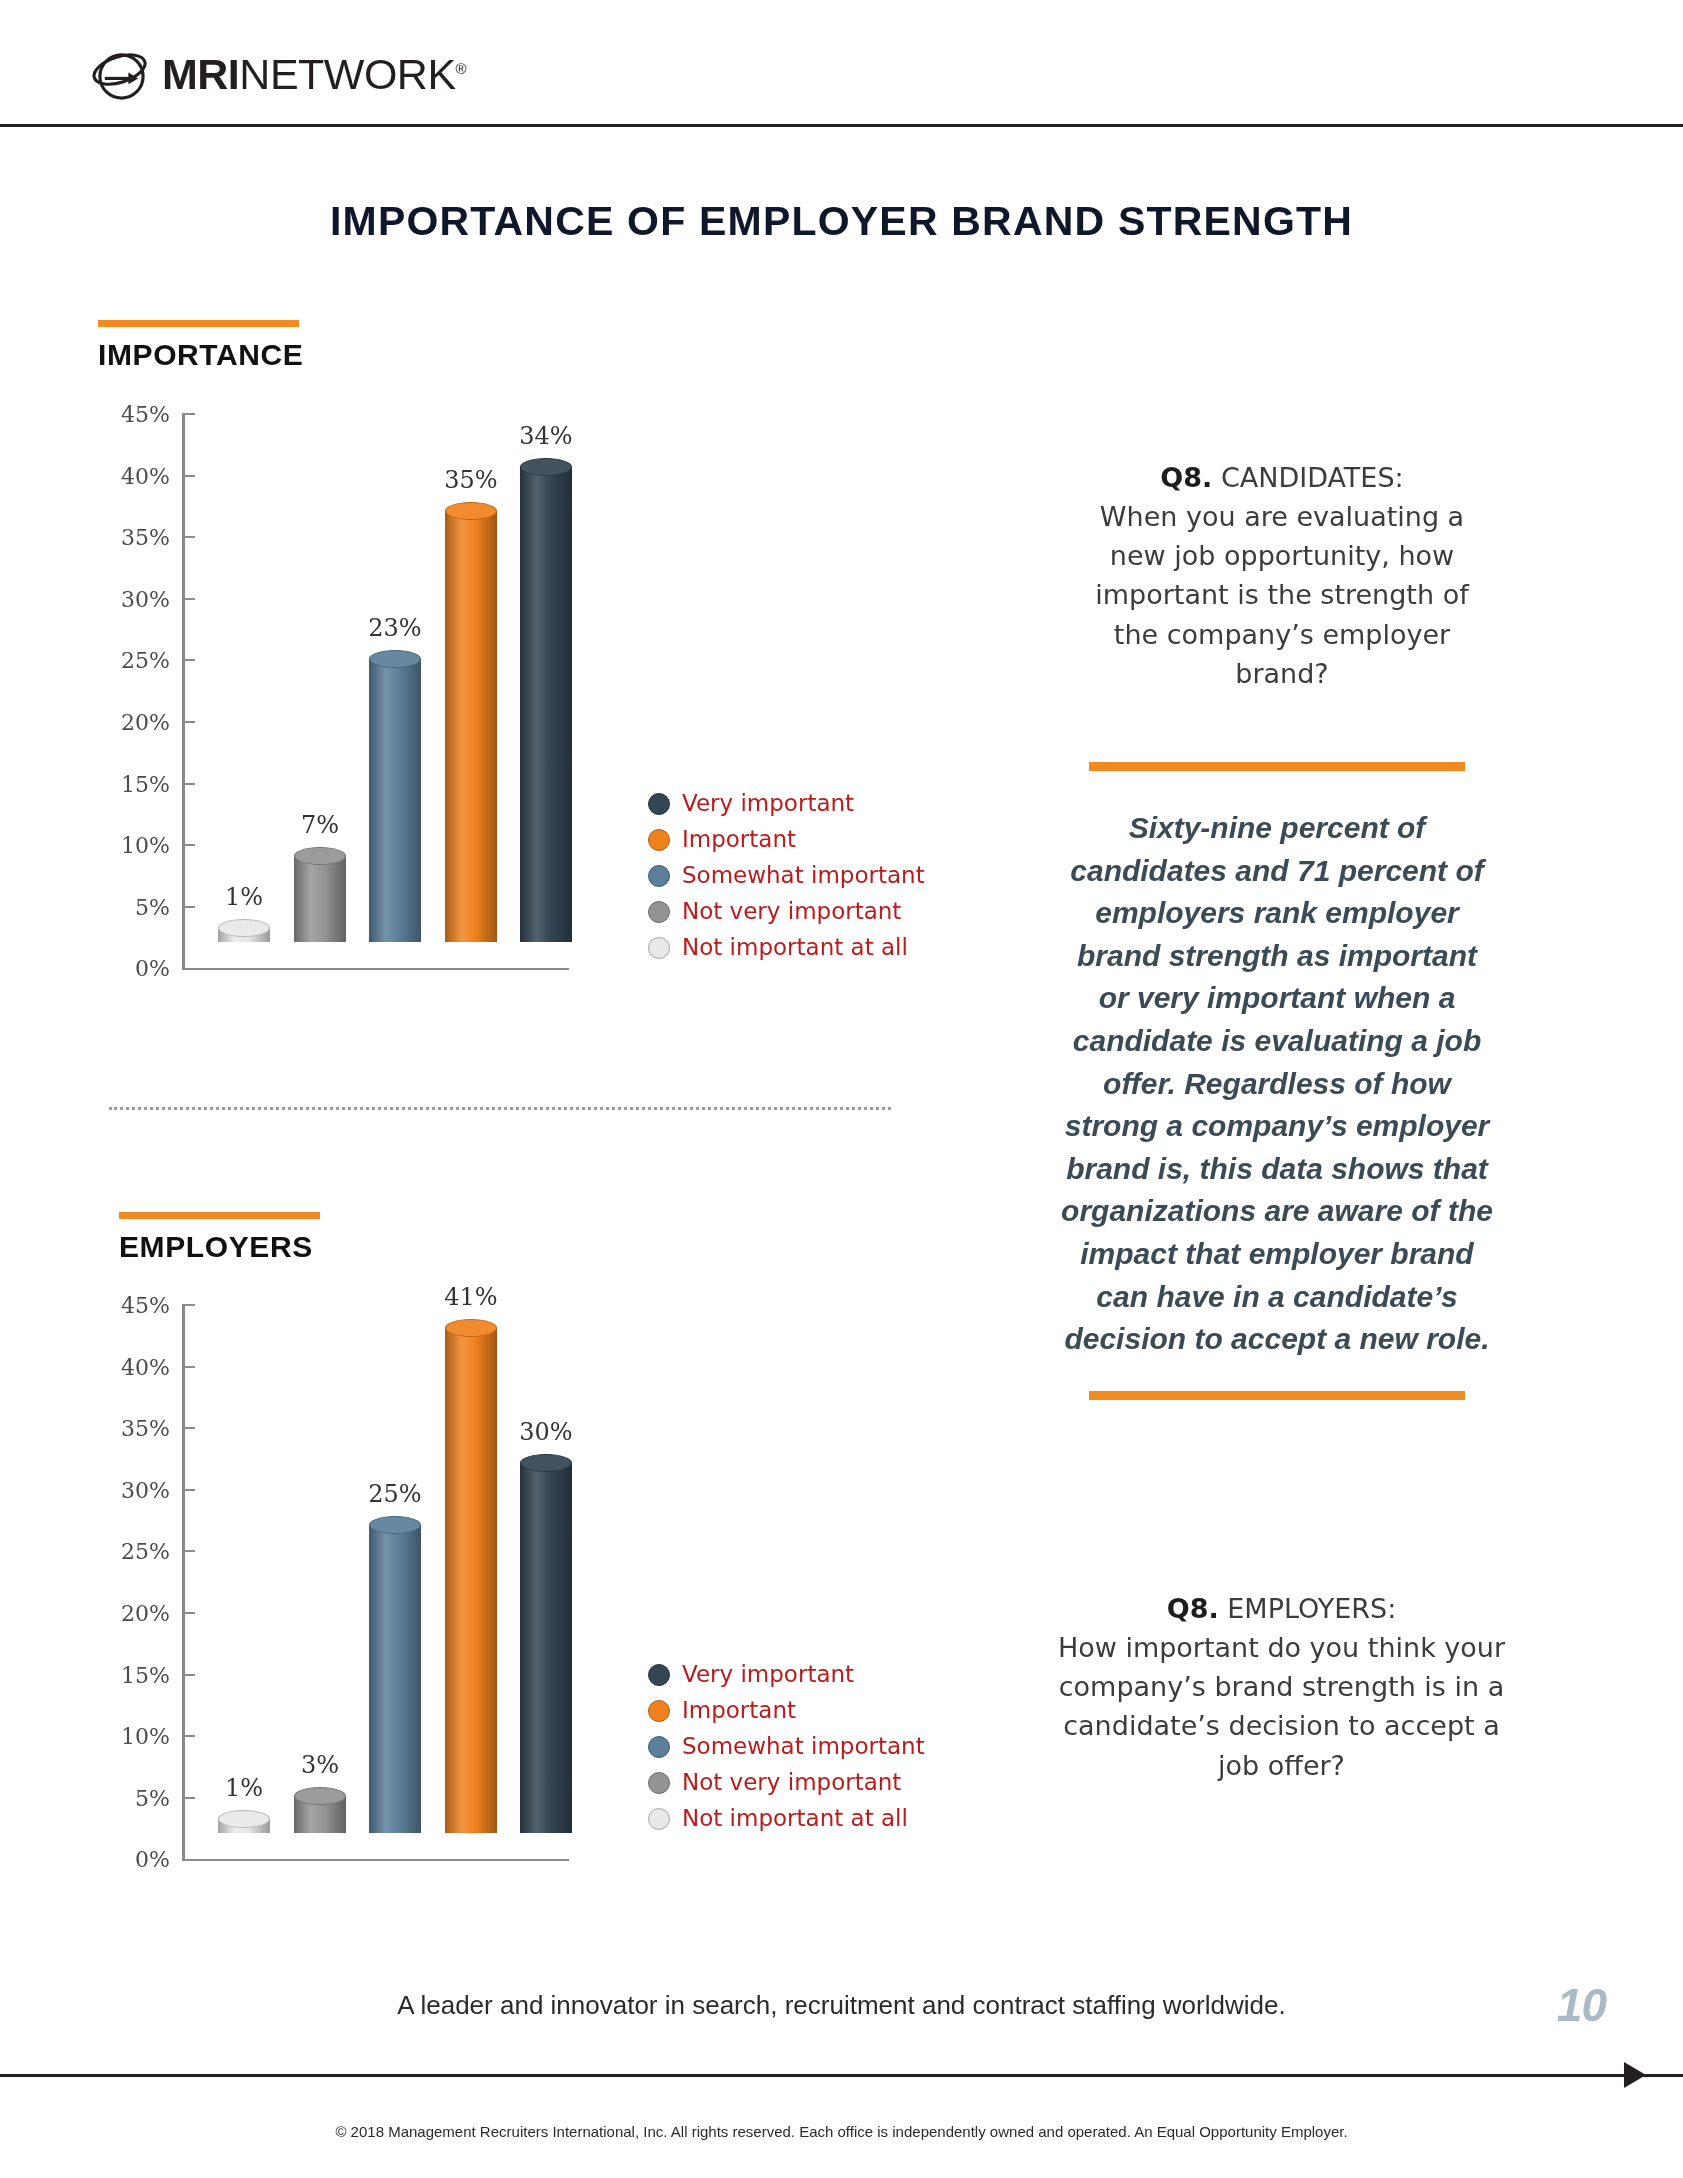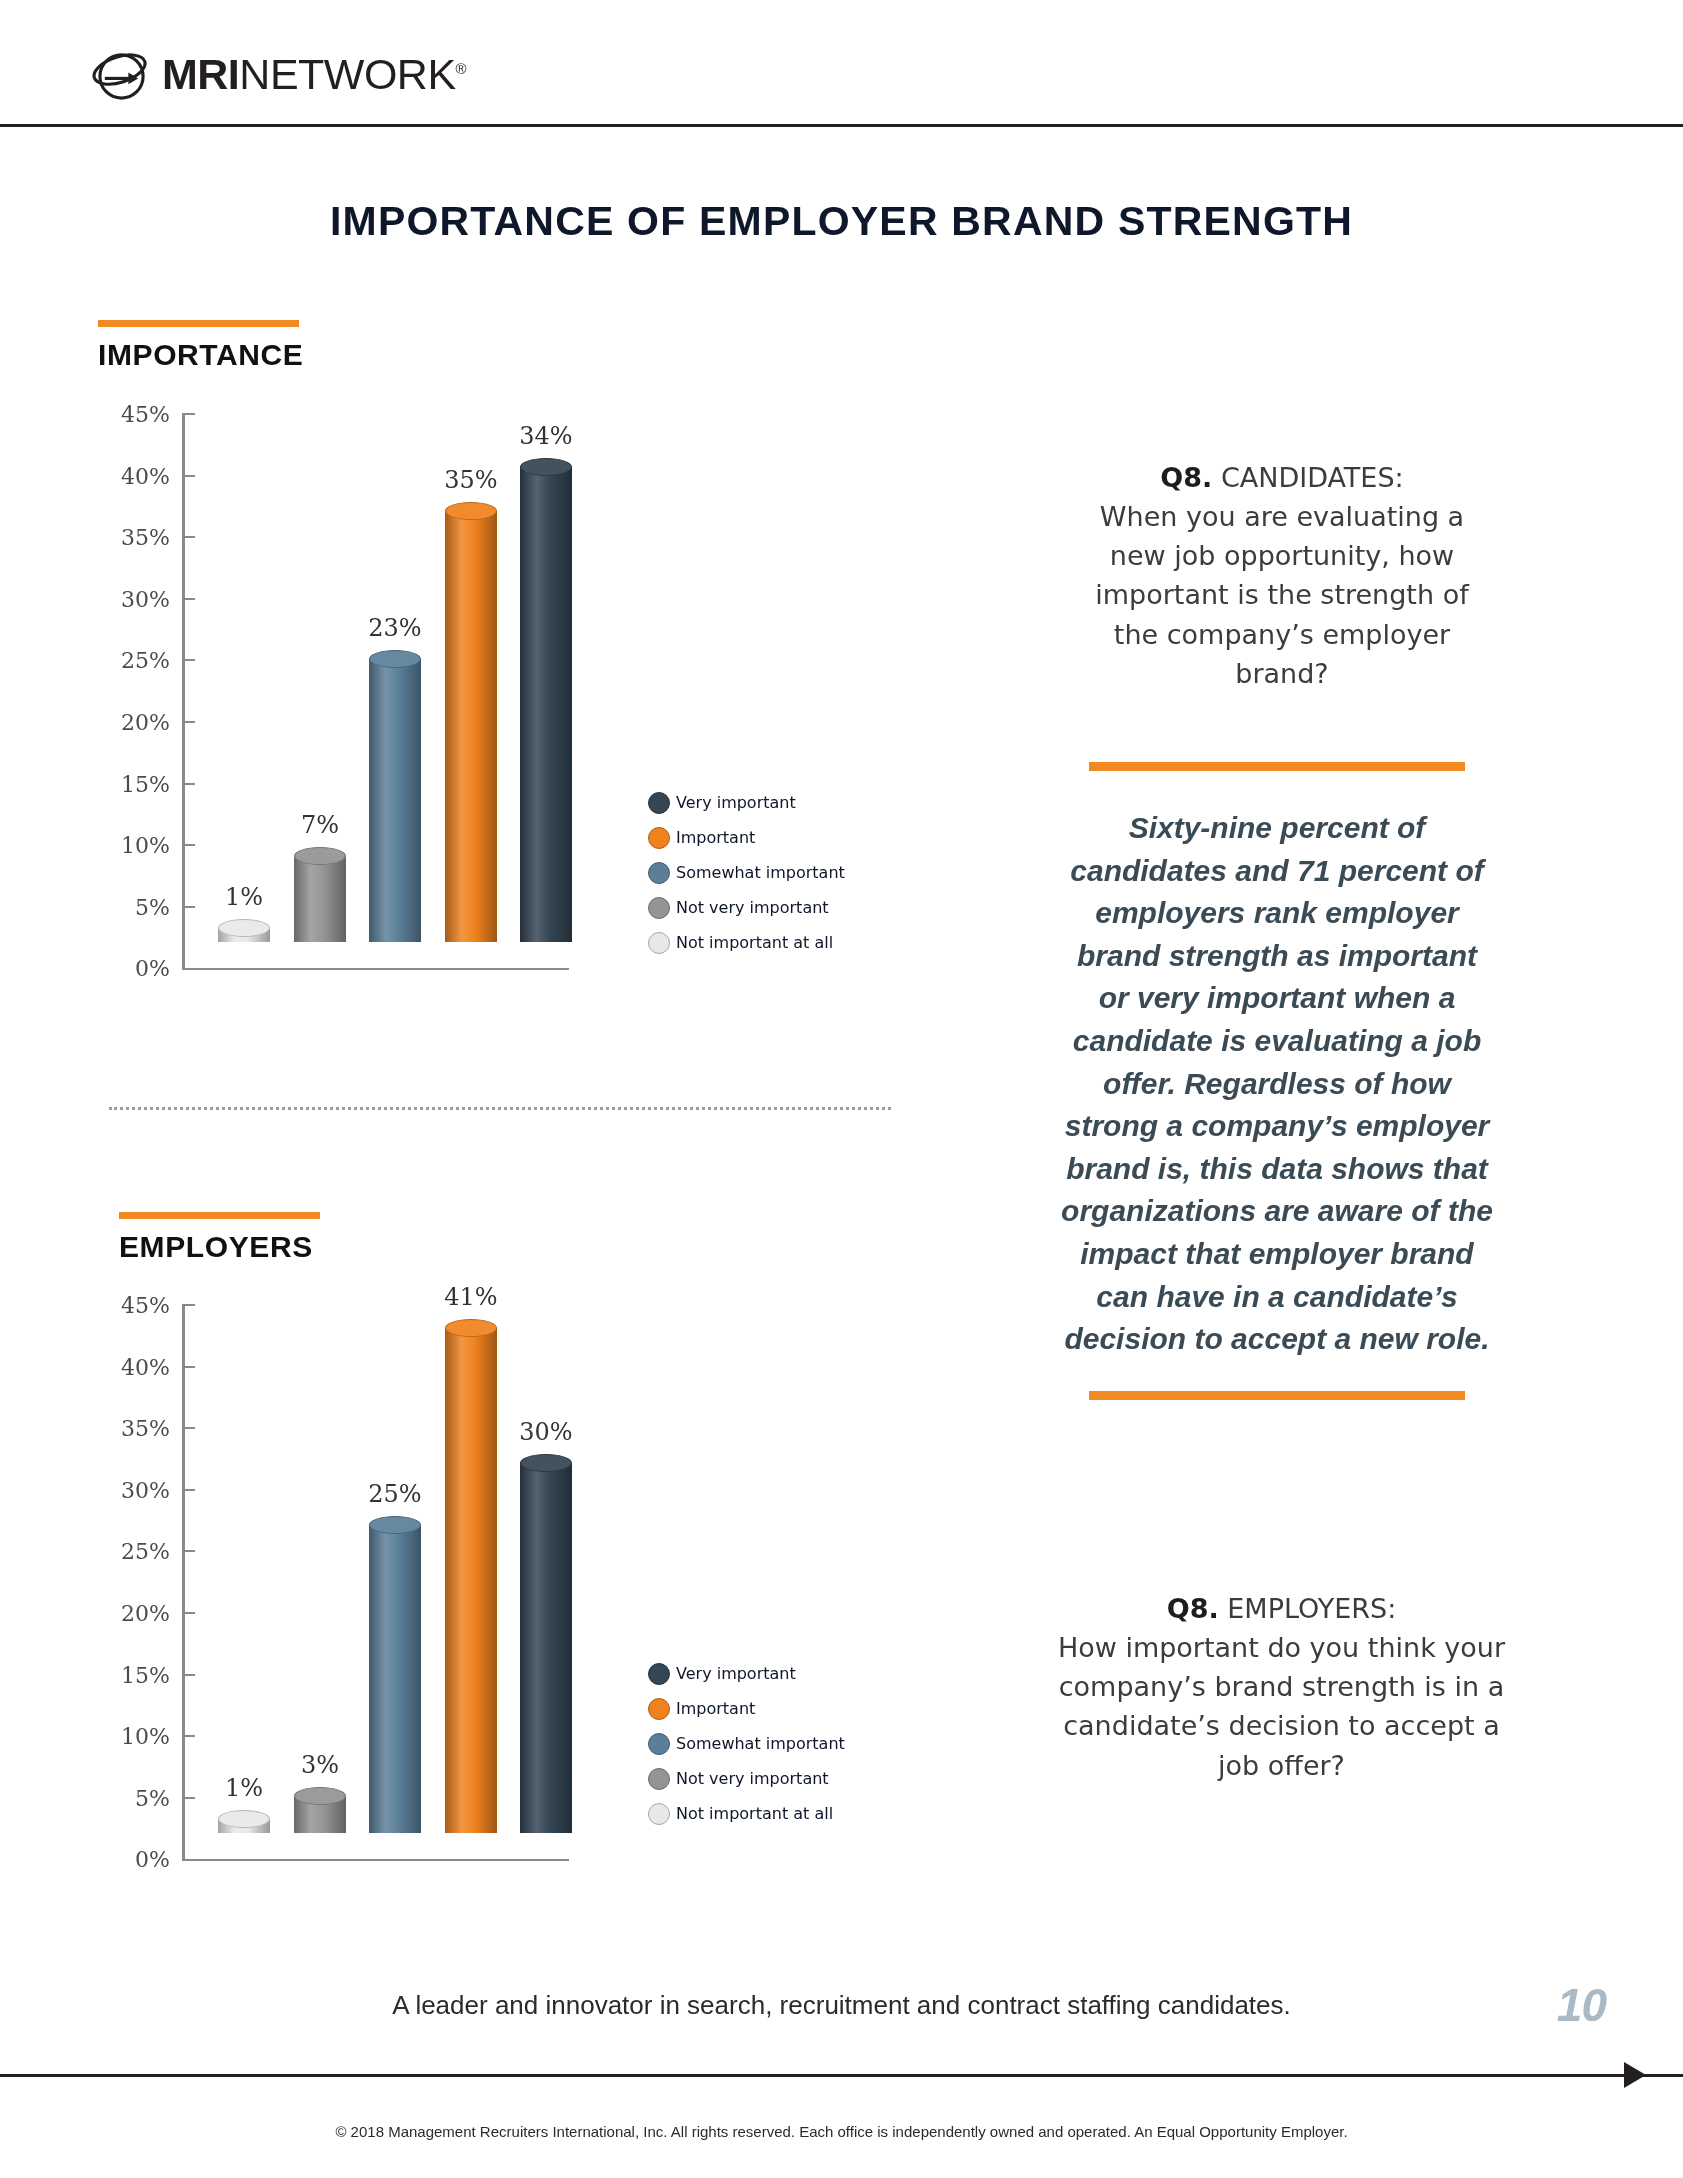--- a/index.html
+++ b/index.html
@@ -56,21 +56,21 @@
     position:absolute;left:50%;transform:translateX(-50%);
     font-size:24px;color:#333;font-family:"DejaVu Serif", serif;white-space:nowrap;
   }
 
   
   .legend{position:absolute;}
   #legend-candidates{left:648px;top:792px;}
   #legend-employers{left:648px;top:1663px;}
   .legend-item{display:flex;align-items:center;margin-bottom:13px;}
   .legend-dot{width:22px;height:22px;border-radius:50%;flex:none;}
-  .legend-text{font-size:16px;color:#0f172a;margin-left:6px;line-height:1;
+  .legend-text{font-size:23px;color:#b91c1c;margin-left:12px;line-height:1;
     font-family:"DejaVu Sans", sans-serif;}
 
   
   #divider{position:absolute;left:109px;top:1107px;width:782px;height:0;
     border-top:3px dotted #9b9b9b;}
 
   
   .qbox{position:absolute;text-align:center;font-size:27px;line-height:1.45;
     color:#3c3c3c;font-family:"DejaVu Sans", sans-serif;}
   .qbox b{font-weight:700;color:#1d1d1b;}
@@ -289,18 +289,18 @@
   <div class="pq-rule"></div>
   <div id="pq-text">Sixty-nine percent of candidates and 71 percent of employers rank employer brand strength as important or very important  when a candidate is evaluating a job offer. Regardless of how strong a company’s employer brand is, this data shows that organizations are aware of the impact that employer brand can have in a candidate’s decision to accept a new role.</div>
   <div class="pq-rule"></div>
 </div>
 
 <div class="qbox" id="q-employers">
   <b>Q8.</b><span> EMPLOYERS:</span><br>
   <span>How important do you think your company’s brand strength is in a candidate’s decision to accept a job offer?</span>
 </div>
 
-<div id="footer-tagline">A leader and innovator in search, recruitment and contract staffing candidates.</div>
+<div id="footer-tagline">A leader and innovator in search, recruitment and contract staffing worldwide.</div>
 <div id="page-number">10</div>
 <div id="footer-rule"></div>
 <div id="footer-arrow"></div>
 <div id="copyright">© 2018 Management Recruiters International, Inc.  All rights reserved.  Each office is independently owned and operated. An Equal Opportunity Employer.</div>
 
 
 </body></html>

